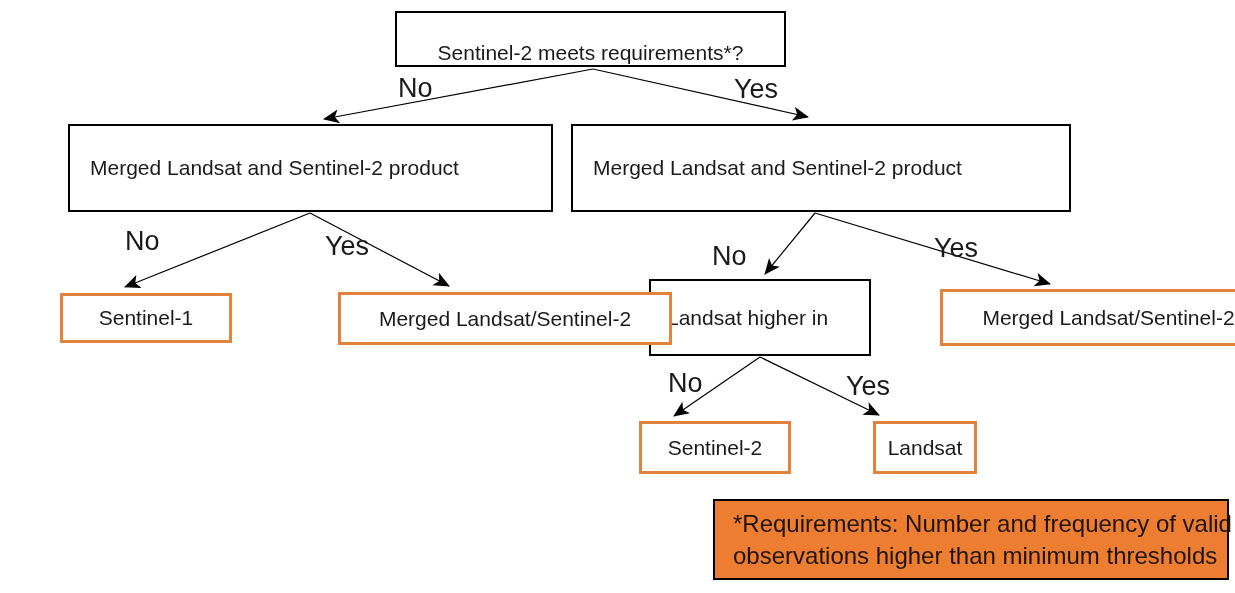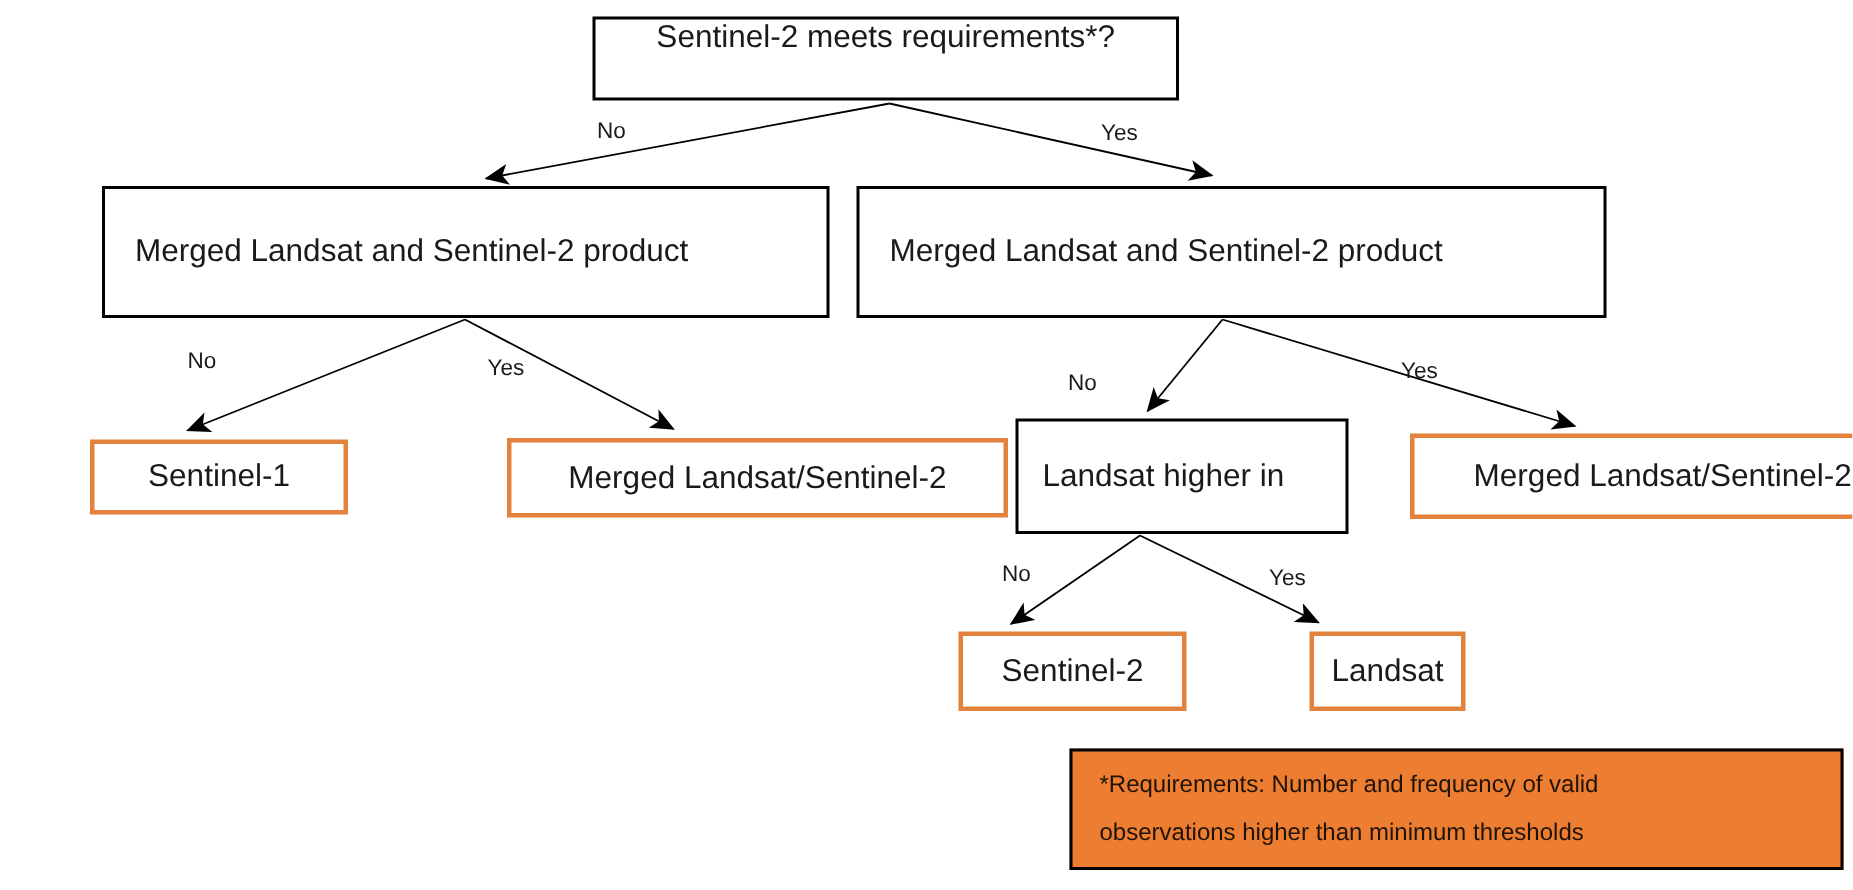--- a/index.html
+++ b/index.html
@@ -35,48 +35,48 @@
   .outcome{
     border:3px solid var(--outcome-border);
     align-items:center;
     justify-content:center;
     flex-direction:row;
     text-align:center;
     line-height:normal;
     margin-left:47px;
   }
   .q-line{white-space:nowrap;}
-  .centered{align-items:flex-start;flex-direction:row;text-align:center;line-height:normal;}
+  .centered{align-items:flex-end;flex-direction:row;text-align:center;line-height:normal;}
   .edge-label{
     position:absolute;
-    font-size:15px;
+    font-size:27px;
     line-height:22px;
     white-space:nowrap;
   }
   .footnote{
     position:absolute;
     box-sizing:border-box;
     left:713px;top:499px;width:516px;height:81px;
     background:var(--footnote-fill);
     border:2px solid var(--footnote-border);
     display:flex;
     flex-direction:column;
     justify-content:center;
     padding-left:18px;
-    font-size:16px;
+    font-size:24px;
     line-height:32px;
     color:#201408;
   }
   .footnote .q-line{white-space:nowrap;}
 
   
   #node-root{left:395px;top:11px;width:391px;height:56px;}
   #node-left-q{left:68px;top:124px;width:485px;height:88px;padding-left:20px;}
   #node-right-q{left:571px;top:124px;width:500px;height:88px;padding-left:20px;}
-  #node-landsat-q{left:649px;top:279px;width:222px;height:77px;padding-left:16px;line-height:34px;margin-left:28px;}
+  #node-landsat-q{left:649px;top:279px;width:222px;height:77px;padding-left:16px;line-height:34px;}
   #node-sentinel1{left:13px;top:293px;width:172px;height:50px;}
   #node-merged-left{left:291px;top:292px;width:334px;height:53px;}
   #node-merged-right{left:893px;top:289px;width:337px;height:57px;}
   #node-sentinel2{left:592px;top:421px;width:152px;height:53px;}
   #node-landsat{left:826px;top:421px;width:104px;height:53px;}
 
   
   #lbl-root-no{left:398px;top:77px;}
   #lbl-root-yes{left:734px;top:78px;}
   #lbl-left-no{left:125px;top:230px;}

